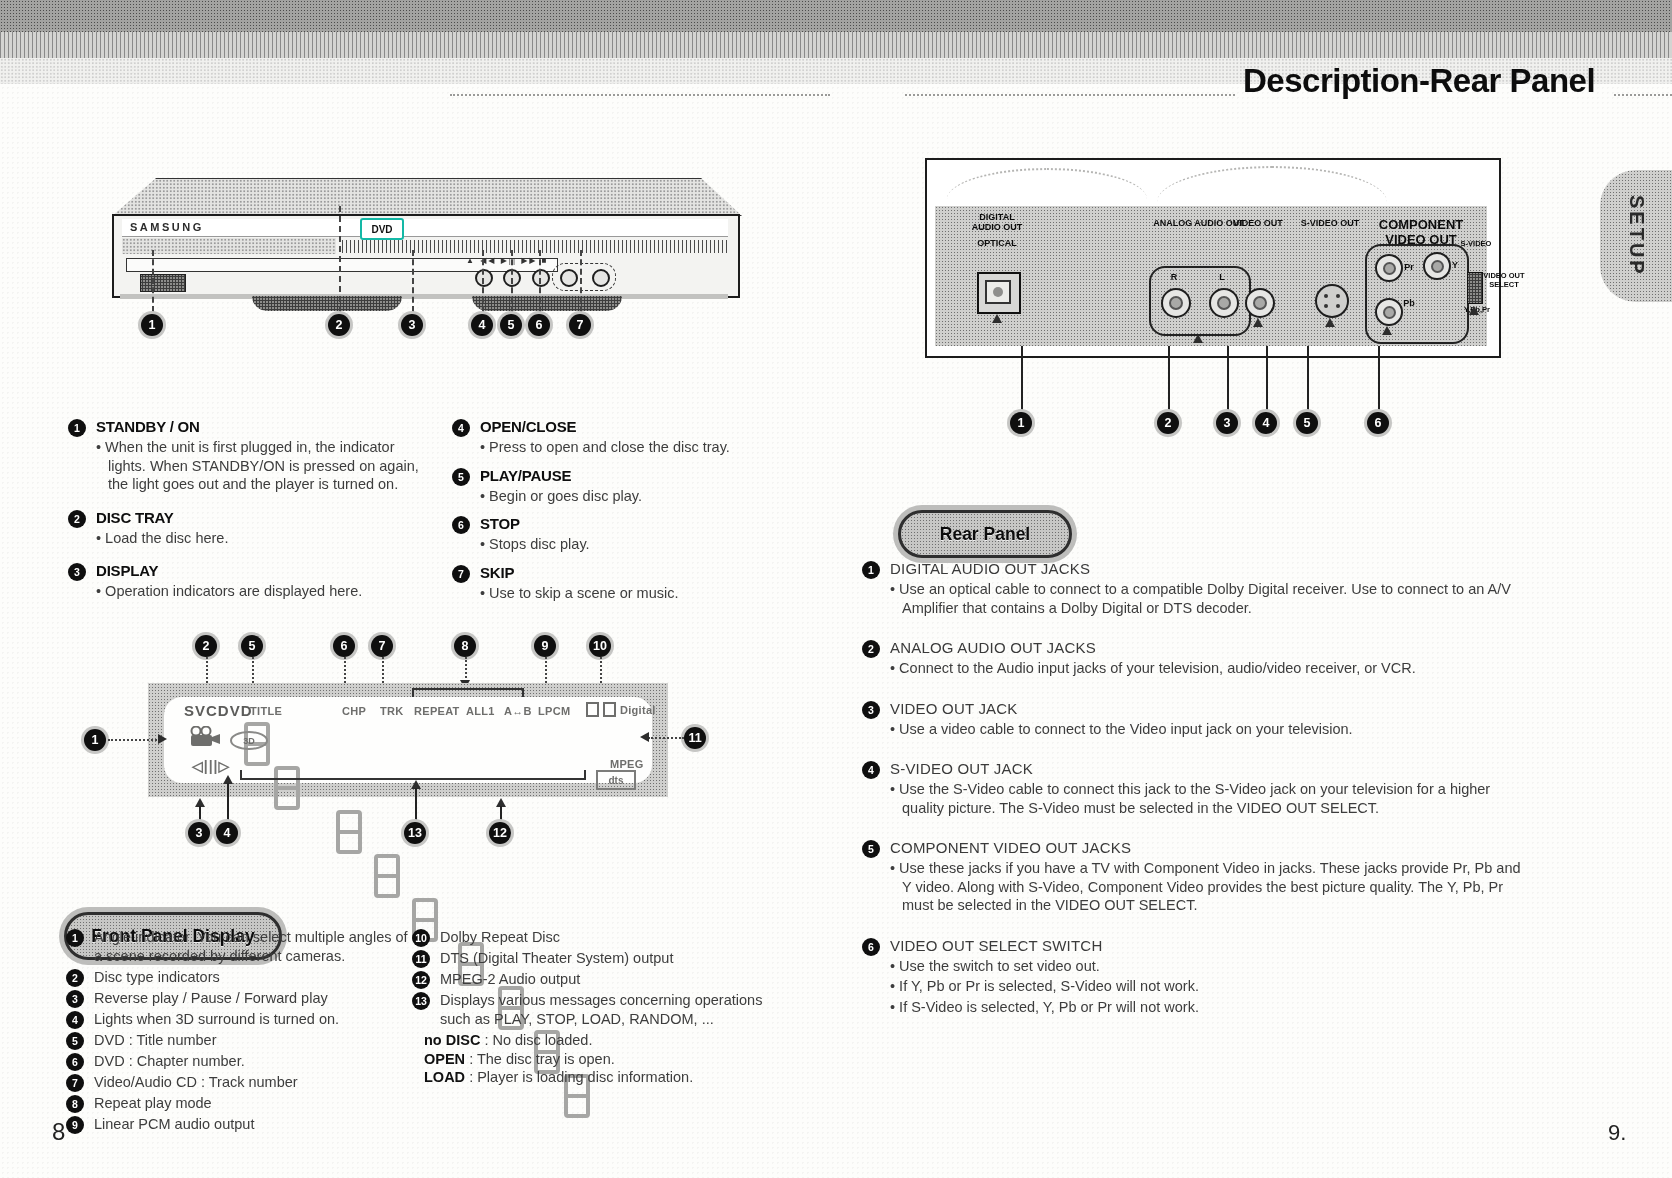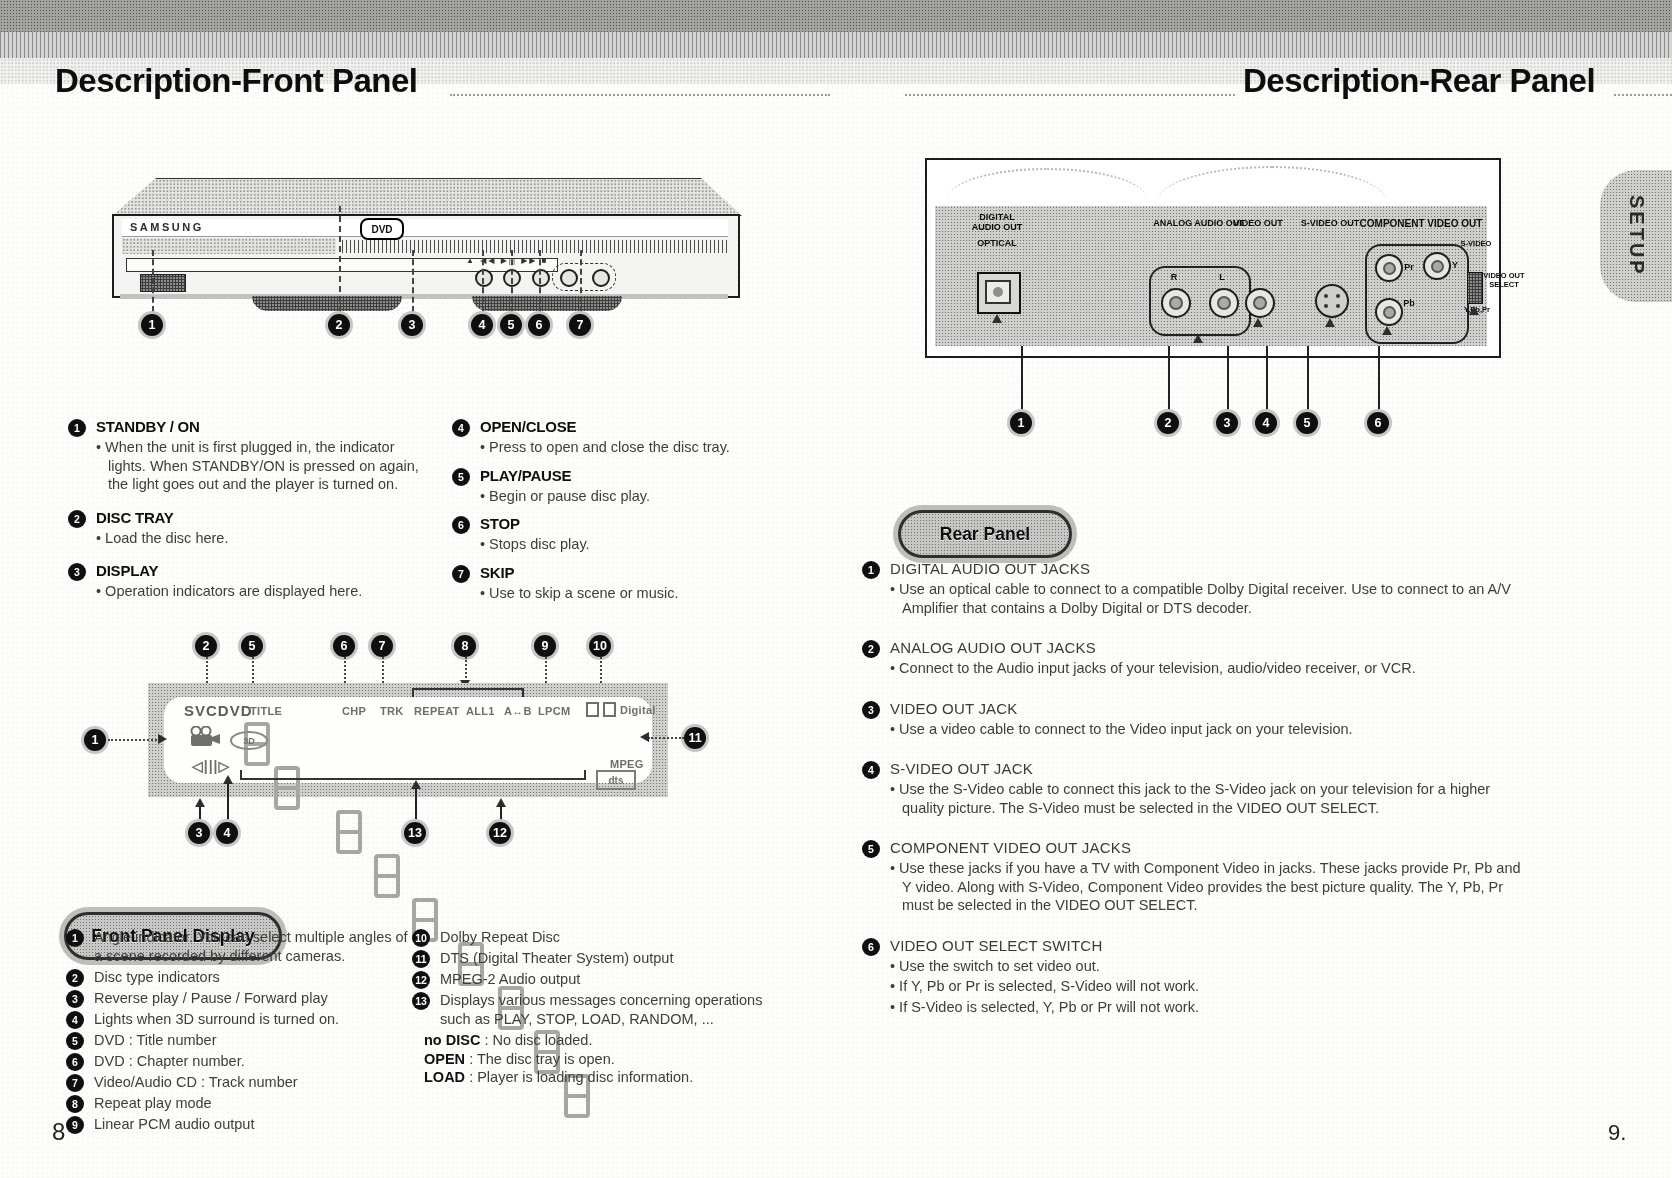--- a/index.html
+++ b/index.html
@@ -60,36 +60,35 @@
 </style>
 </head>
 <body>
 
 <div class="page">
 
   <div class="abs band1" style="left:0;top:0;width:1672px;height:32px;"></div>
   <div class="abs band2" style="left:0;top:32px;width:1672px;height:26px;"></div>
   <div class="abs ht-light" style="left:0;top:58px;width:1672px;height:26px;opacity:0.45;"></div>
 
-  <div class="abs page-title" style="left:55px;top:62px;">Description-Front Panel</div>
   <div class="abs page-title" style="left:1243px;top:62px;">Description-Rear Panel</div>
   <div class="abs dotrule" style="left:450px;top:94px;width:380px;"></div>
   <div class="abs dotrule" style="left:905px;top:94px;width:330px;"></div>
   <div class="abs dotrule" style="left:1614px;top:94px;width:58px;"></div>
 
   <div class="abs ht" style="left:1600px;top:170px;width:72px;height:132px;border-radius:36px 0 0 36px;display:flex;align-items:center;justify-content:center;">
     <span style="writing-mode:vertical-rl;font-weight:bold;font-size:20px;color:#2a2a2a;letter-spacing:3px;">SETUP</span>
   </div>
 
   <div class="abs" style="left:112px;top:178px;width:628px;height:140px;">
     <div class="abs ht-light" style="left:0;top:0;width:628px;height:36px;clip-path:polygon(7% 0,93.5% 0,100% 100%,0 100%);border:1px solid #333;"></div>
     <div class="abs" style="left:0;top:36px;width:624px;height:80px;border:2px solid #1c1c1c;background:#f3f3f1;">
       <div class="abs" style="left:8px;top:3px;width:606px;height:17px;background:#fff;border-bottom:1px solid #999;"></div>
       <div class="abs" style="left:16px;top:5px;font-size:11px;font-weight:bold;letter-spacing:2.5px;color:#2c2c2c;">SAMSUNG</div>
-      <div class="abs" style="left:246px;top:2px;width:40px;height:18px;border:2px solid #000000;border-radius:8px;display:flex;align-items:center;justify-content:center;font-size:10px;font-weight:bold;color:#111;background:#fff;">DVD</div>
+      <div class="abs" style="left:246px;top:2px;width:40px;height:18px;border:2px solid #14b8a6;border-radius:3px;display:flex;align-items:center;justify-content:center;font-size:10px;font-weight:bold;color:#111;background:#fff;">DVD</div>
       <div class="abs ht-light" style="left:8px;top:22px;width:214px;height:16px;"></div>
       <div class="abs" style="left:228px;top:24px;width:388px;height:13px;background:repeating-linear-gradient(90deg,#4a4a4a 0 1px,transparent 1px 4px);"></div>
       <div class="abs" style="left:12px;top:42px;width:430px;height:12px;border:1.5px solid #333;background:#fbfbfa;"></div>
       <div class="abs ht-dark" style="left:26px;top:58px;width:44px;height:16px;border:1px solid #222;"></div>
       <div class="abs" style="left:352px;top:40px;width:260px;font-size:8px;color:#333;letter-spacing:2px;white-space:nowrap;">▲   ◀◀  ▶||  ▶▶   ■</div>
       <div class="abs rca" style="left:361px;top:53px;width:14px;height:14px;"></div>
       <div class="abs rca" style="left:389px;top:53px;width:14px;height:14px;"></div>
       <div class="abs rca" style="left:418px;top:53px;width:14px;height:14px;"></div>
       <div class="abs rca" style="left:446px;top:53px;width:14px;height:14px;"></div>
       <div class="abs rca" style="left:478px;top:53px;width:14px;height:14px;"></div>
@@ -145,21 +144,21 @@
       <div class="co-sm">4</div>
       <div>
           <div class="ititle">OPEN/CLOSE</div>
         <div class="bullet">Press to open and close the disc tray.</div>
         </div>
     </div>
     <div class="item" style="margin-bottom:8px;">
       <div class="co-sm">5</div>
       <div>
           <div class="ititle">PLAY/PAUSE</div>
-        <div class="bullet">Begin or pause disc play.</div>
+        <div class="bullet">Begin or goes disc play.</div>
         </div>
     </div>
     <div class="item" style="margin-bottom:8px;">
       <div class="co-sm">6</div>
       <div>
           <div class="ititle">STOP</div>
         <div class="bullet">Stops disc play.</div>
         </div>
     </div>
     <div class="item" style="margin-bottom:8px;">
@@ -356,21 +355,21 @@
       </div>
 
     <div class="abs jlabel" style="left:368px;top:58px;width:70px;">S-VIDEO OUT</div>
     <div class="abs rca" style="left:388px;top:124px;width:30px;height:30px;background:#cfcfcd;">
       <div style="position:absolute;width:4px;height:4px;border-radius:50%;background:#333;left:7px;top:8px;"></div>
       <div style="position:absolute;width:4px;height:4px;border-radius:50%;background:#333;right:7px;top:8px;"></div>
       <div style="position:absolute;width:4px;height:4px;border-radius:50%;background:#333;left:7px;bottom:8px;"></div>
       <div style="position:absolute;width:4px;height:4px;border-radius:50%;background:#333;right:7px;bottom:8px;"></div>
     </div>
 
-    <div class="abs jlabel" style="left:430px;top:58px;width:128px;font-size:10px;">COMPONENT VIDEO OUT</div>
+    <div class="abs jlabel" style="left:430px;top:58px;width:128px;font-size:13px;">COMPONENT VIDEO OUT</div>
     <div class="abs" style="left:438px;top:84px;width:100px;height:96px;border:2px solid #222;border-radius:16px;"></div>
     <div class="abs rca" style="left:448px;top:94px;width:24px;height:24px;">
         <i style="width:9px;height:9px;"></i>
       </div>
     <div class="abs jlabel" style="left:474px;top:102px;width:16px;">Pr</div>
     <div class="abs rca" style="left:496px;top:92px;width:24px;height:24px;">
         <i style="width:9px;height:9px;"></i>
       </div>
     <div class="abs jlabel" style="left:522px;top:100px;width:12px;">Y</div>
     <div class="abs rca" style="left:448px;top:138px;width:24px;height:24px;">

